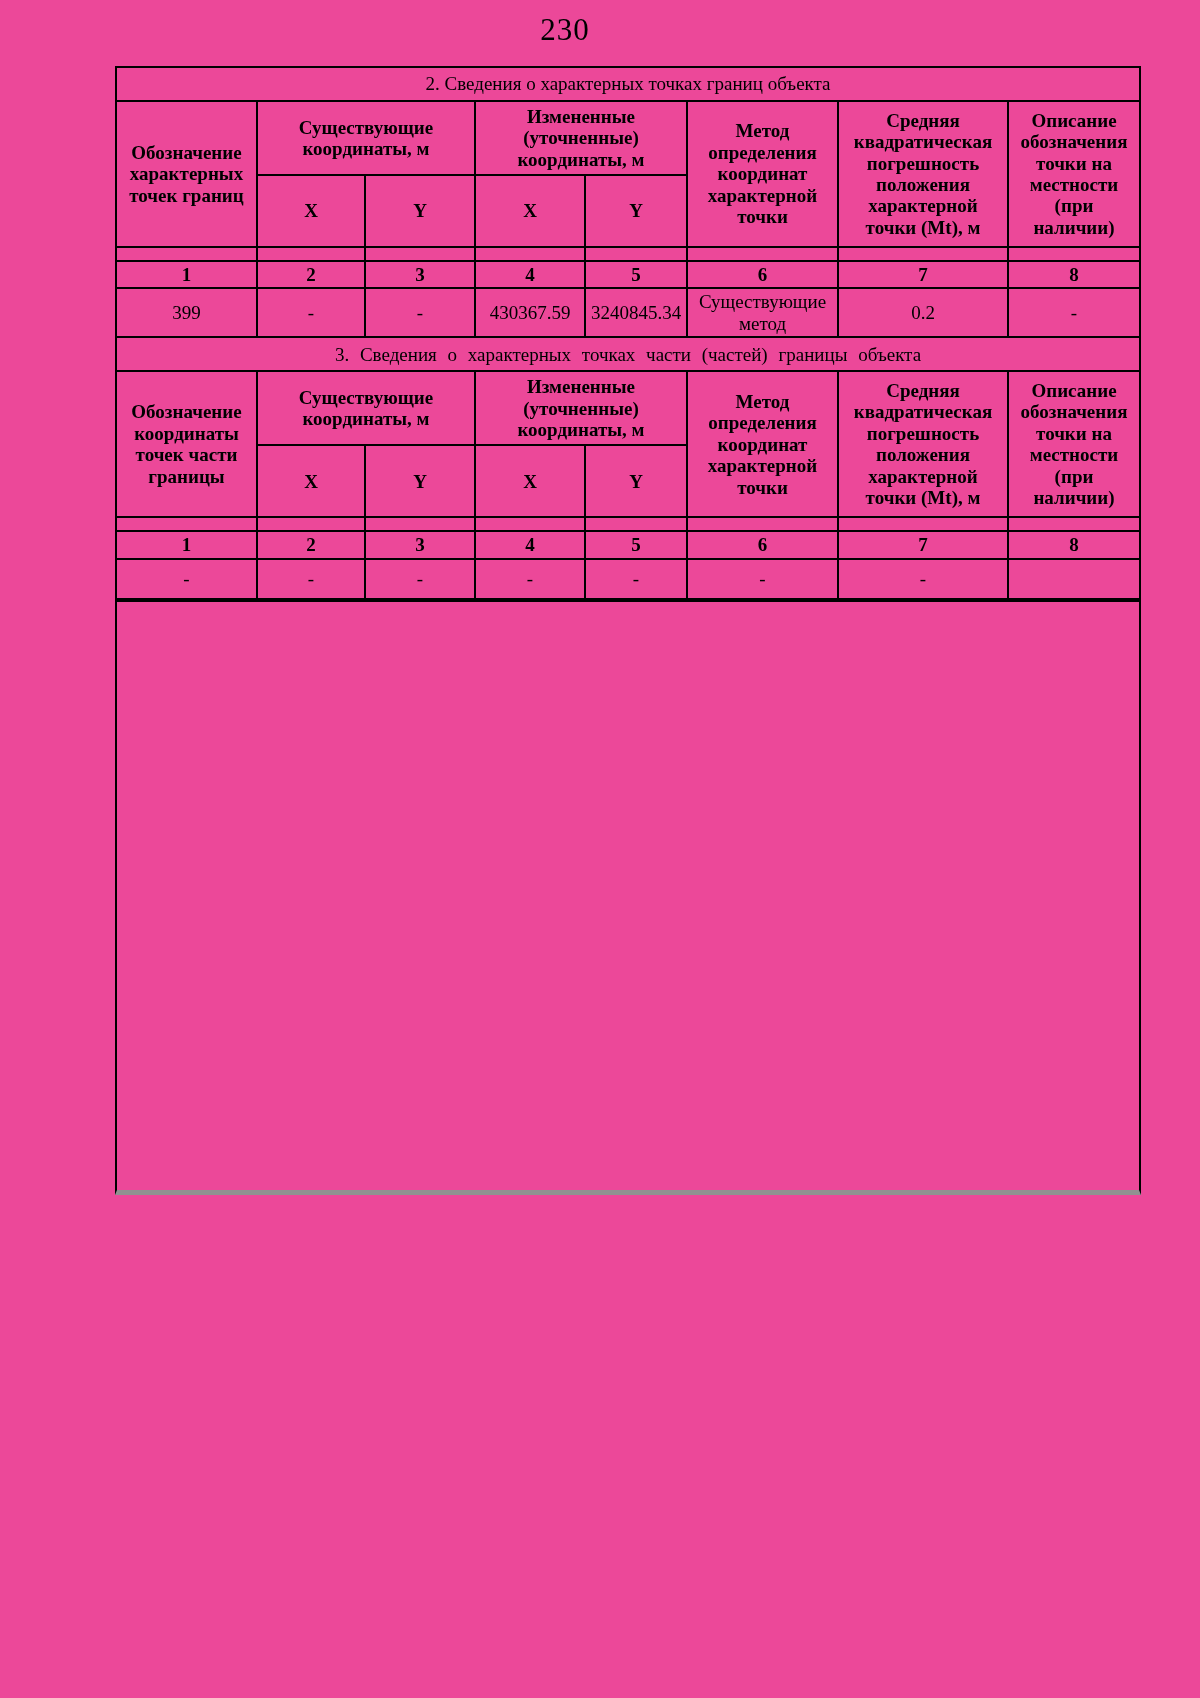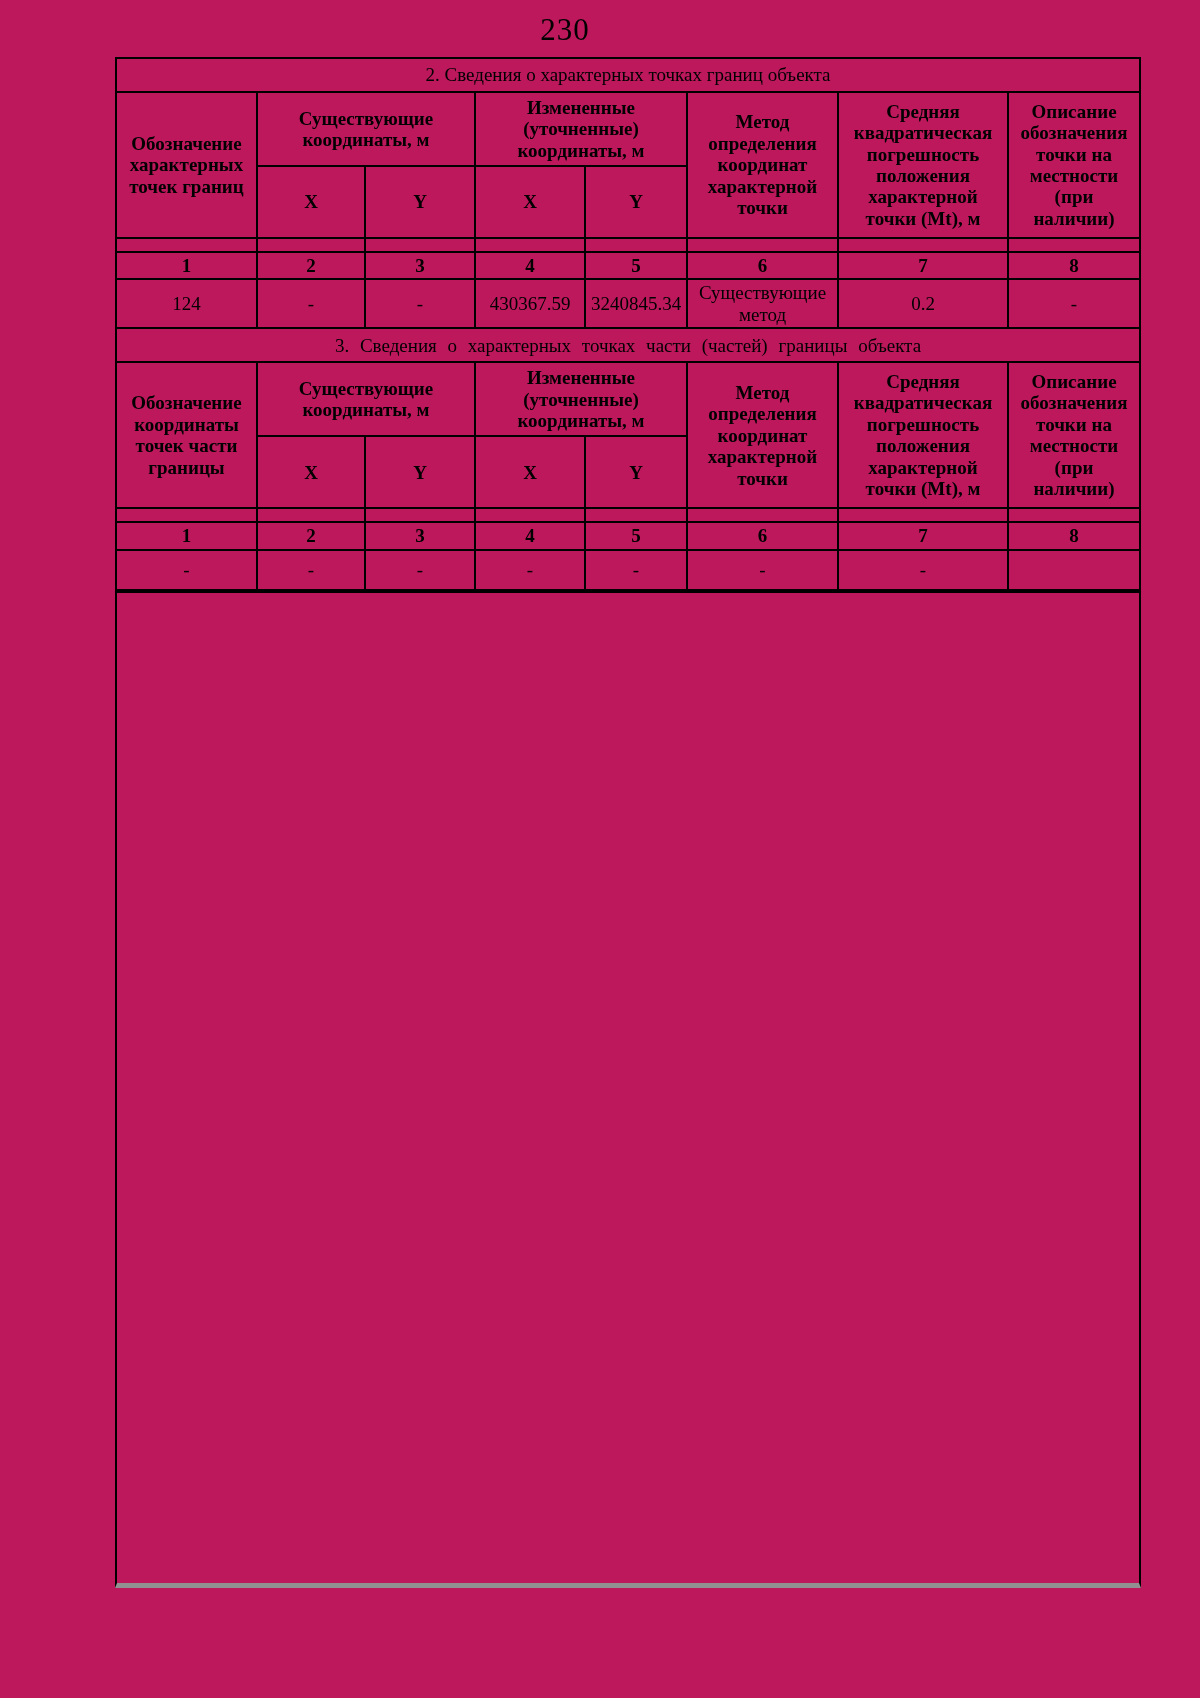--- a/index.html
+++ b/index.html
@@ -1,39 +1,39 @@
 <!DOCTYPE html>
 <html><head>
 <meta charset="utf-8">
 <style>
   html, body { margin: 0; padding: 0; background: #ffffff; }
   .page {
     position: relative;
     width: 1200px;
     height: 1698px;
-    background: #be185d;
+    background: #ec4899;
     color: #000000;
     font-family: "Liberation Serif", "DejaVu Serif", serif;
     overflow: hidden;
   }
   .page-number {
     position: absolute;
     top: 12px;
     left: 0;
     width: 1130px;
     text-align: center;
     font-size: 31px;
     letter-spacing: 1px;
   }
   .tbl-wrap {
     position: absolute;
     left: 115px;
-    top: 57px;
+    top: 66px;
     width: 1026px;
-    height: 1531px;
+    height: 1129px;
     display: flex;
     flex-direction: column;
   }
   table.doc-table {
     border-collapse: collapse;
     table-layout: fixed;
     width: 1026px;
     border: 2px solid #000;
   }
   table.doc-table td {
@@ -124,21 +124,21 @@
         <td class="num">1</td>
         <td class="num">2</td>
         <td class="num">3</td>
         <td class="num">4</td>
         <td class="num">5</td>
         <td class="num">6</td>
         <td class="num">7</td>
         <td class="num">8</td>
       </tr>
       <tr class="r-data">
-        <td>124</td>
+        <td>399</td>
         <td>-</td>
         <td>-</td>
         <td>430367.59</td>
         <td class="wrap-num">3240845.34</td>
         <td>Существующие метод</td>
         <td>0.2</td>
         <td>-</td>
       </tr>
 
       <tr class="r-title">

